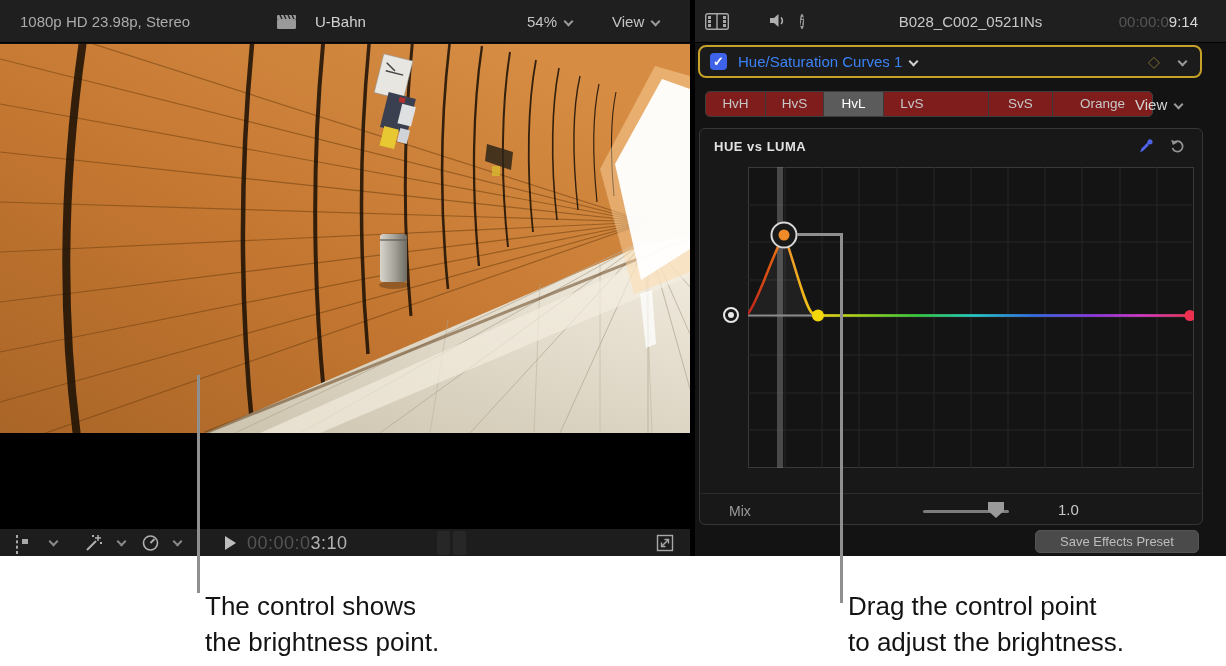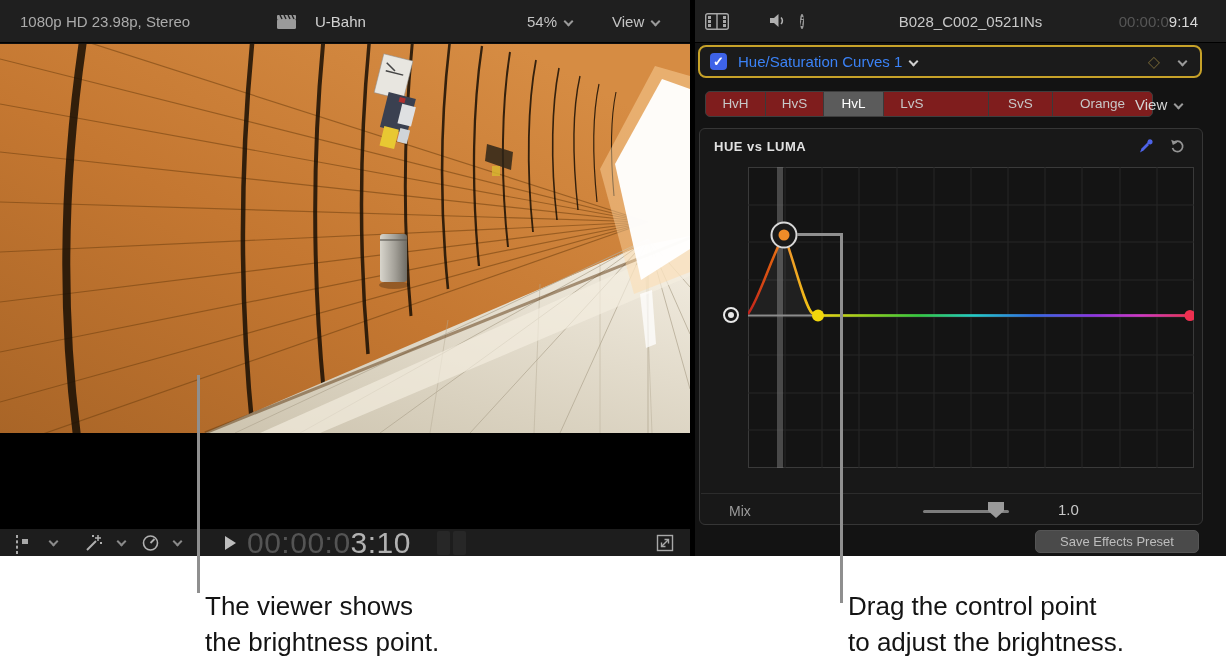--- a/index.html
+++ b/index.html
@@ -12,21 +12,21 @@
   #viewer-pane { left:0; width:690px; background:#101010; }
   #inspector-pane { left:695px; width:531px; background:#131313; }
   .topbar { position:absolute; left:0; top:0; right:0; height:43px; background:#1f1f1f; border-bottom:1px solid #000; }
   .tb-text { position:absolute; font-size:15px; color:#ababab; top:13px; white-space:nowrap; }
   .chev { display:inline-block; width:7px; height:7px; border-right:2px solid #9a9a9a; border-bottom:2px solid #9a9a9a; transform:rotate(45deg); margin-left:8px; vertical-align:2px; }
   .chev.dk { border-color:#8a8a8a; }
   
   #viewer-canvas { position:absolute; left:0; top:44px; width:690px; height:484px; background:#000; overflow:hidden; }
   #scene { position:absolute; left:0; top:44px; width:690px; height:389px; }
   #viewer-toolbar { position:absolute; left:0; top:528px; width:690px; height:28px; background:#1d1d1d; border-top:1px solid #000; }
-  .vtc { font-size:30px; letter-spacing:.5px; line-height:28px; white-space:nowrap; }
+  .vtc { font-size:18px; letter-spacing:.5px; line-height:28px; white-space:nowrap; }
   .vtc .dim { color:#545454; } .vtc .bri { color:#b2b2b2; }
   .meter { position:absolute; top:2px; width:13px; height:24px; background:#272727; border-radius:2px; }
   
   .itc { font-size:15px; white-space:nowrap; }
   .itc .dim { color:#565656; } .itc .bri { color:#d8d8d8; }
   #effect-row { position:absolute; left:3px; top:45px; width:504px; height:33px; border:2px solid #c7a229; border-radius:8px; background:#1b1b1b; }
   #effect-check { position:absolute; left:10px; top:6px; width:17px; height:17px; background:#3e63e8; border-radius:4px; color:#fff; font-size:13px; font-weight:bold; text-align:center; line-height:17px; }
   #effect-label { position:absolute; left:38px; top:6px; font-size:15px; color:#3b82f6; white-space:nowrap; }
   #effect-diamond { position:absolute; right:40px; top:5px; color:#6b5d33; font-size:16px; }
   #tab-strip { position:absolute; left:10px; top:91px; height:26px; display:flex; border:1px solid #3e3e3e; border-radius:5px; overflow:hidden; background:#7f1d1d; }
@@ -334,21 +334,21 @@
         <span id="mix-thumb"></span>
         <span id="mix-value">1.0</span>
       </div>
 
       <div id="save-preset">Save Effects Preset</div>
     </div>
   </div>
 
   <div id="captions">
     <div class="cap" style="left:205px;">
-      <div>The viewer shows</div>
+      <div>The control shows</div>
       <div>the brightness point.</div>
     </div>
     <div class="cap" style="left:848px;">
       <div>Drag the control point</div>
       <div>to adjust the brightness.</div>
     </div>
   </div>
 
   <div class="callout" style="left:197px; top:375px; width:3px; height:218px;"></div>
   <div class="callout" style="left:797px; top:233px; width:46px; height:3px;"></div>

